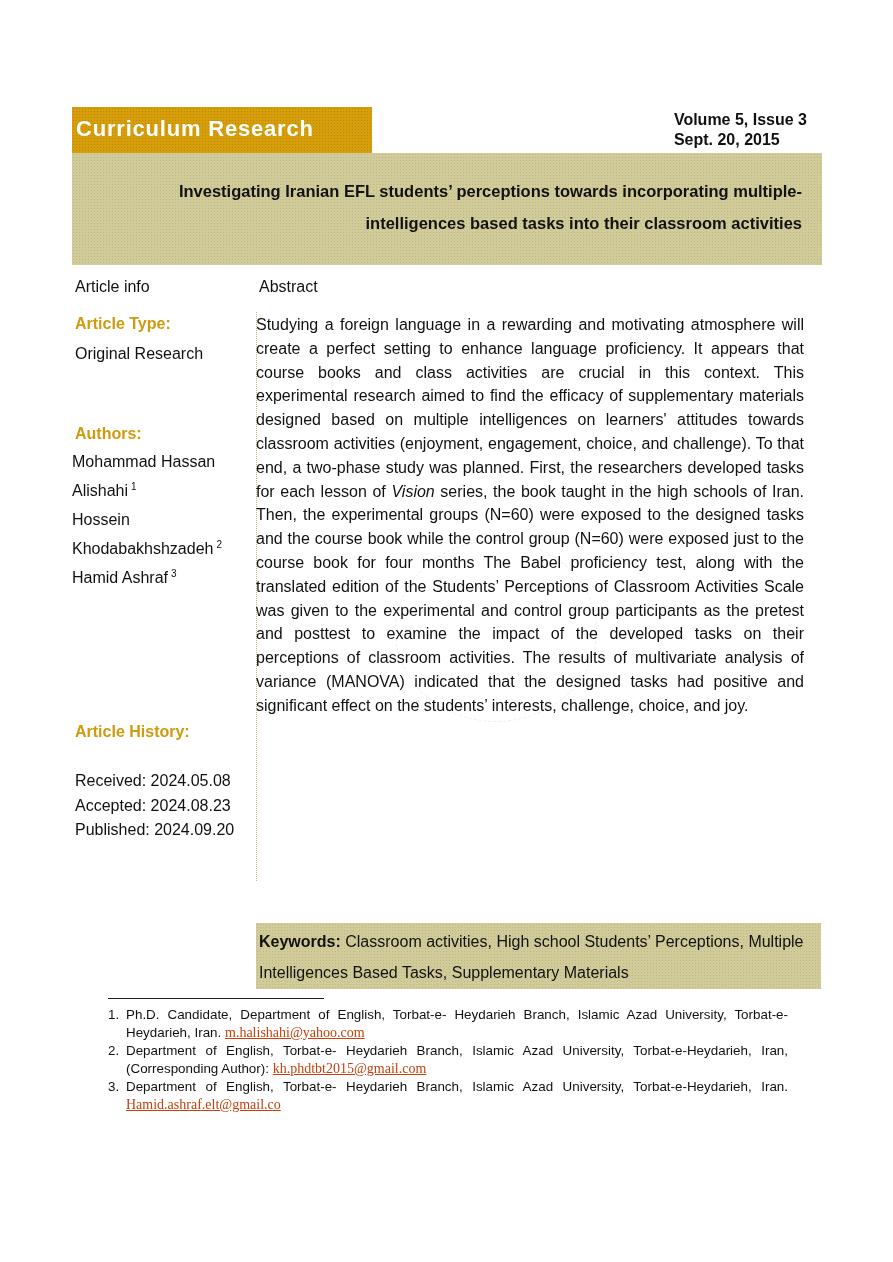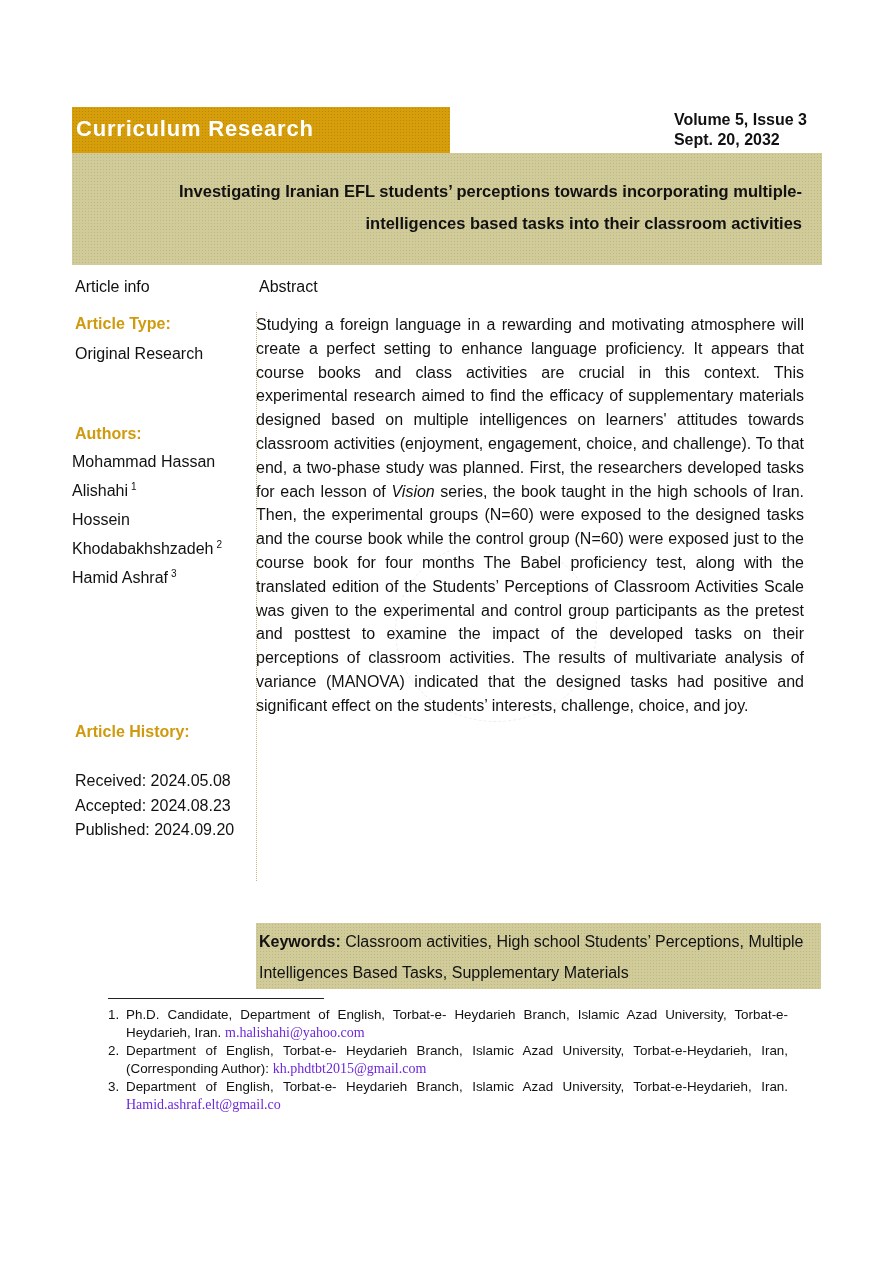--- a/index.html
+++ b/index.html
@@ -4,21 +4,21 @@
   <style>
     html, body { margin: 0; padding: 0; background: #ffffff; }
     body {
       width: 893px; height: 1262px; position: relative; overflow: hidden;
       font-family: "Liberation Sans", sans-serif; color: #111111;
     }
     .abs { position: absolute; }
 
     
     .journal-bar {
-      left: 72px; top: 107px; width: 378px; height: 46px;
+      left: 72px; top: 107px; width: 300px; height: 46px;
       background-color: #d69e0b;
       background-image: radial-gradient(rgba(160,110,0,0.45) 0.6px, transparent 0.9px);
       background-size: 3px 3px;
     }
     .journal-name {
       position: absolute; left: 4px; top: 9px;
       font-size: 22px; font-weight: bold; color: #ffffff; letter-spacing: 0.8px;
     }
     .issue-info {
       right: 86px; top: 110px; text-align: left;
@@ -75,32 +75,32 @@
 
     .footnote-rule {
       left: 108px; top: 998px; width: 216px; height: 0; border-top: 1px solid #222;
     }
     .footnotes {
       left: 108px; top: 1006px; width: 680px;
       font-size: 13.4px; line-height: 18px; color: #111;
     }
     .fn { position: relative; padding-left: 18px; }
     .fn-num { position: absolute; left: 0; top: 0; }
-    .fn-link { color: #6d28d9; font-family: "Liberation Serif", serif; font-size: 14px; }
+    .fn-link { color: #c2410c; text-decoration: underline; font-family: "Liberation Serif", serif; font-size: 14px; }
     .fn-text { text-align: justify; }
   </style>
 </head>
 <body>
 
 <div class="abs journal-bar">
   <span class="journal-name">Curriculum Research</span>
 </div>
 <div class="abs issue-info">
   <div>Volume 5, Issue 3</div>
-  <div>Sept. 20, 2032</div>
+  <div>Sept. 20, 2015</div>
 </div>
 
 <div class="abs title-box">
   <div class="title-text">Investigating Iranian EFL students’ perceptions towards incorporating multiple-intelligences based tasks into their classroom activities</div>
 </div>
 
 <div class="abs section-head" style="left:75px; top:278px;">Article info</div>
 <div class="abs section-head" style="left:259px; top:278px;">Abstract</div>
 
 <div class="abs label-gold" style="left:75px; top:315px;">Article Type:</div>

